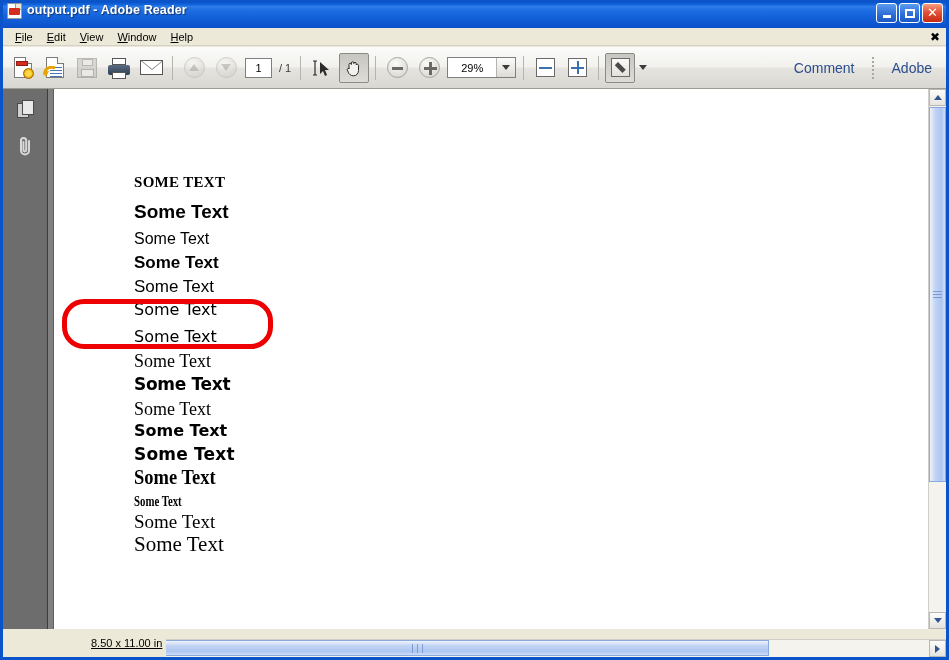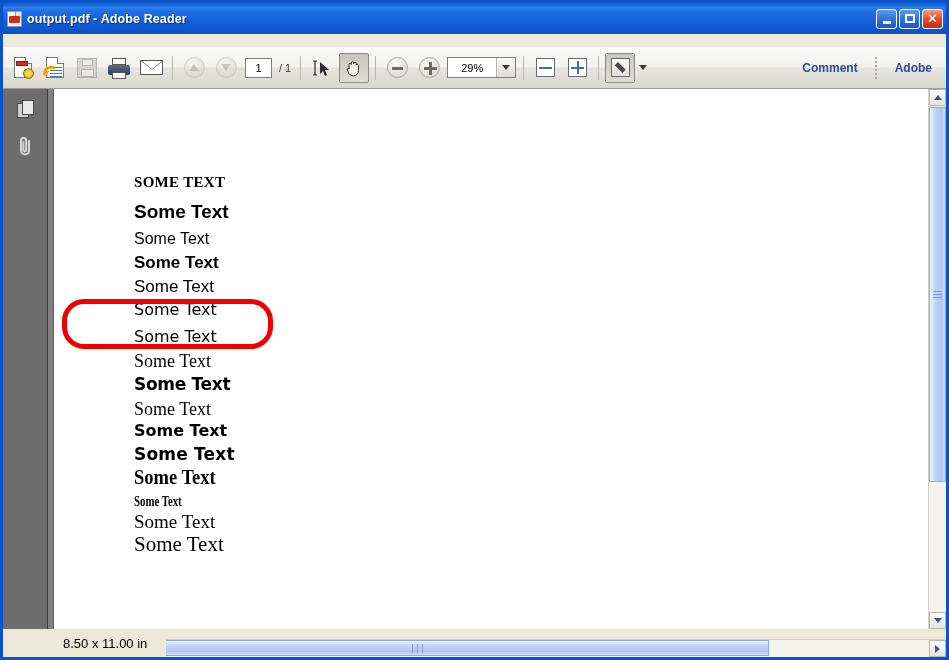--- a/index.html
+++ b/index.html
@@ -13,25 +13,25 @@
     position: relative;
     width: 949px; height: 660px;
     box-sizing: border-box;
     border: 3px solid #0a53c8;
     background: #ece9d8;
     overflow: hidden;
   }
 
   
   #titlebar {
-    position: absolute; left: 0; top: 0; right: 0; height: 31px;
+    position: absolute; left: 0; top: 0; right: 0; height: 25px;
     background: linear-gradient(to bottom,
       #0b5fd6 0%, #1163da 6%, #2d7cea 14%, #1f6ee4 28%,
       #1260d8 60%, #0d55cf 88%, #0a4ec6 100%);
-    display: flex; align-items: center;
+    display: flex; 
   }
   #titlebar .tb-icon {
     width: 16px; height: 16px; margin-left: 4px; margin-right: 4px;
     position: relative; flex: 0 0 auto;
   }
   .pdf-glyph {
     width: 15px; height: 16px; background: #ffffff;
     border: 1px solid #9a9a9a; border-radius: 1px;
     position: relative; box-sizing: border-box;
   }
@@ -267,21 +267,21 @@
   }
   .ic-fulls:before {
     content:""; position:absolute; left:3px; top:3px; width:11px; height:11px;
     background: #4a4a4a;
     clip-path: polygon(0 30%,30% 0,100% 70%,70% 100%);
   }
   #small-caret {
     width: 14px; display: flex; align-items: center; justify-content: center;
   }
   .tlink {
-    font-size: 12px; color: #2a4d8f; font-weight: bold;
+    font-size: 14px; color: #2a4d8f; font-weight: normal;
     padding: 0 10px; white-space: nowrap;
   }
 
   
   #content {
     position: absolute; left: 0; top: 86px; right: 0; bottom: 0;
     background: #ece9d8;
   }
   #navpane {
     position: absolute; left: 0; top: 0; width: 44px; bottom: 28px;
@@ -403,21 +403,21 @@
   .hsb-left { position:absolute; left:0; top:0; }
   .hsb-right { position:absolute; right:0; top:0; }
 
   
   #statusbar {
     position: absolute; left: 0; bottom: 0; width: 163px; height: 28px;
     background: #ece9d8;
     display: flex; align-items: center;
   }
   #page-size-label {
-    font-size: 13px; color: #000; margin-left: 60px; white-space: nowrap;
+    font-size: 11px; color: #000; margin-left: 88px; white-space: nowrap; text-decoration: underline;
   }
   #navpane-bottom {
     position: absolute; left: 0; bottom: 0; width: 44px; height: 28px;
     background: #6d6d6d;
   }
 </style>
 </head>
 <body>
 
 <div id="app">
@@ -433,20 +433,28 @@
       </div>
       <div class="win-btn max">
         <div class="wb-max-mark"></div>
       </div>
       <div class="win-btn close">
         <div class="wb-close-mark">✕</div>
       </div>
     </div>
   </div>
 
+  <div id="menubar">
+    <div class="menu-item"><u>F</u><span>ile</span></div>
+    <div class="menu-item"><u>E</u>dit</div>
+    <div class="menu-item"><u>V</u>iew</div>
+    <div class="menu-item"><u>W</u>indow</div>
+    <div class="menu-item"><u>H</u>elp</div>
+    <div id="menu-close-doc">✖</div>
+  </div>
 
   <div id="toolbar">
 
     <div class="tbtn">
       <div class="ic-doc">
         <div class="ic-red-tab"></div>
         <div class="ic-star"></div>
       </div>
     </div>
 

